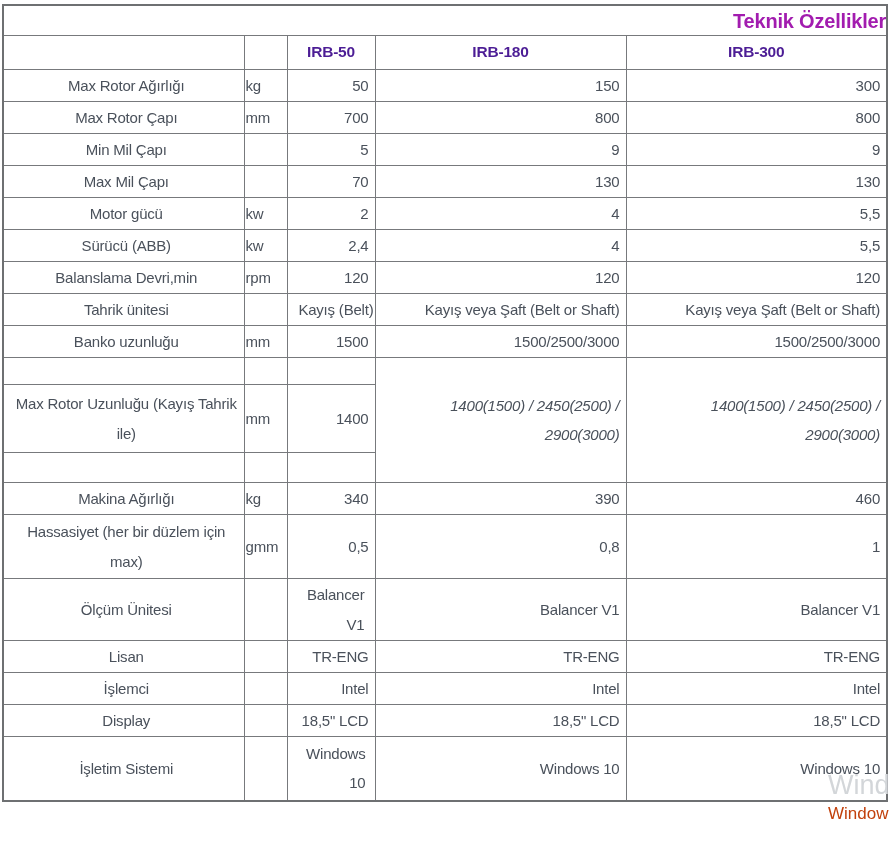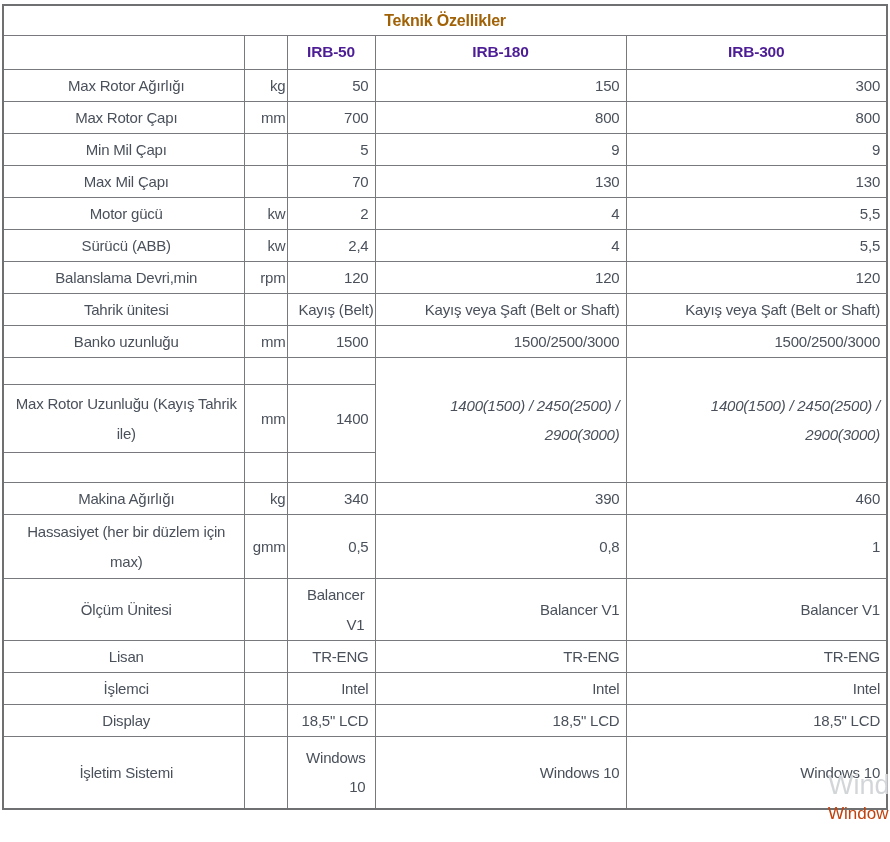--- a/index.html
+++ b/index.html
@@ -2,32 +2,32 @@
 <html><head>
 <meta charset="utf-8">
 <style>
   html,body{margin:0;padding:0;background:#ffffff;width:890px;height:842px;overflow:hidden;}
   body{font-family:"Liberation Sans",sans-serif;color:#4a515b;position:relative;}
   table{border-collapse:collapse;table-layout:fixed;width:884px;margin:4px 2px 0 2px;
         border:2px solid #6e7072;}
   td{border:1px solid #77797c;font-size:15px;letter-spacing:-0.2px;line-height:1.95;
      overflow:hidden;vertical-align:middle;padding:0;}
   td.lbl{text-align:center;padding-left:9px;padding-right:4px;}
-  td.unit{text-align:right;padding:0 1px;}
+  td.unit{text-align:left;padding:0 1px;}
   td.val{text-align:right;padding:0 6px;}
   tr.s td{white-space:nowrap;}
-  .title-cell{font-weight:bold;text-align:center;font-size:16px;color:#a16207;height:29px;line-height:1.2;}
+  .title-cell{font-weight:bold;text-align:right;font-size:20px;color:#a21caf;height:29px;line-height:1.2;}
   tr.hdr td{font-weight:bold;font-size:15.5px;color:#4c1d95;text-align:center;height:33px;}
   tr.s{height:32px;}
   tr.gapA{height:27px;font-style:italic;}
   tr.main{height:68px;}
   tr.gapB{height:30px;}
   tr.h2a{height:64px;}
   tr.h2b{height:62px;}
-  tr.h2c{height:72px;}
+  tr.h2c{height:64px;}
   .wm{position:absolute;left:828px;white-space:nowrap;pointer-events:none;}
   .wm1{top:770px;font-size:27px;color:#d3d6d9;}
   .wm2{top:804px;font-size:17px;color:#c2410c;}
 </style>
 </head>
 <body>
 
 <table>
   <colgroup>
     <col style="width:241px">

